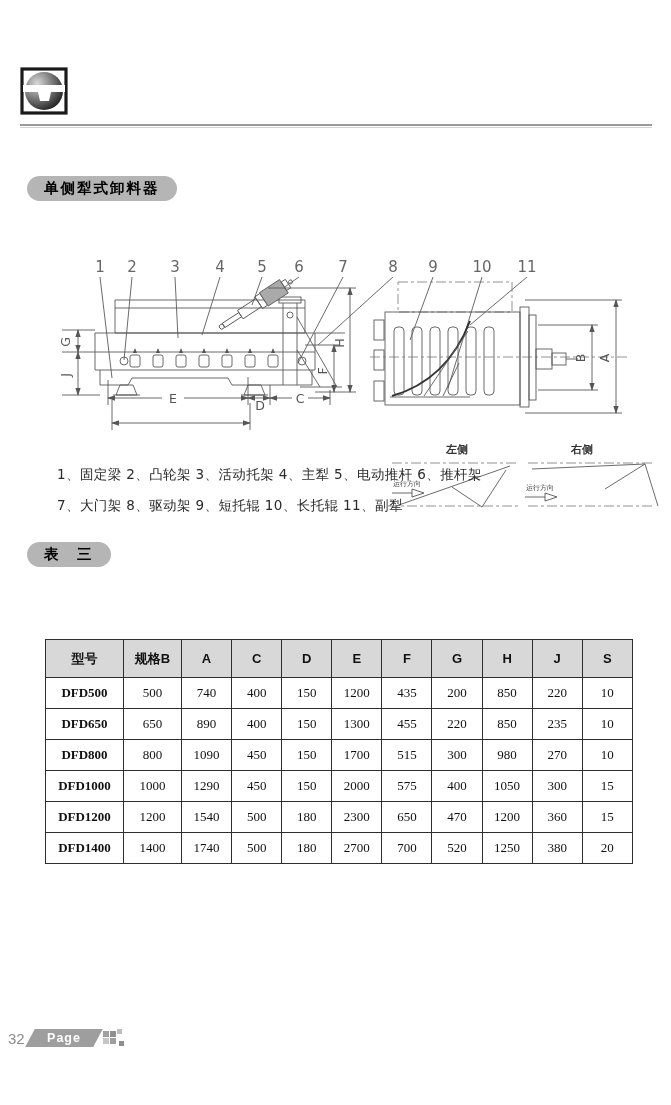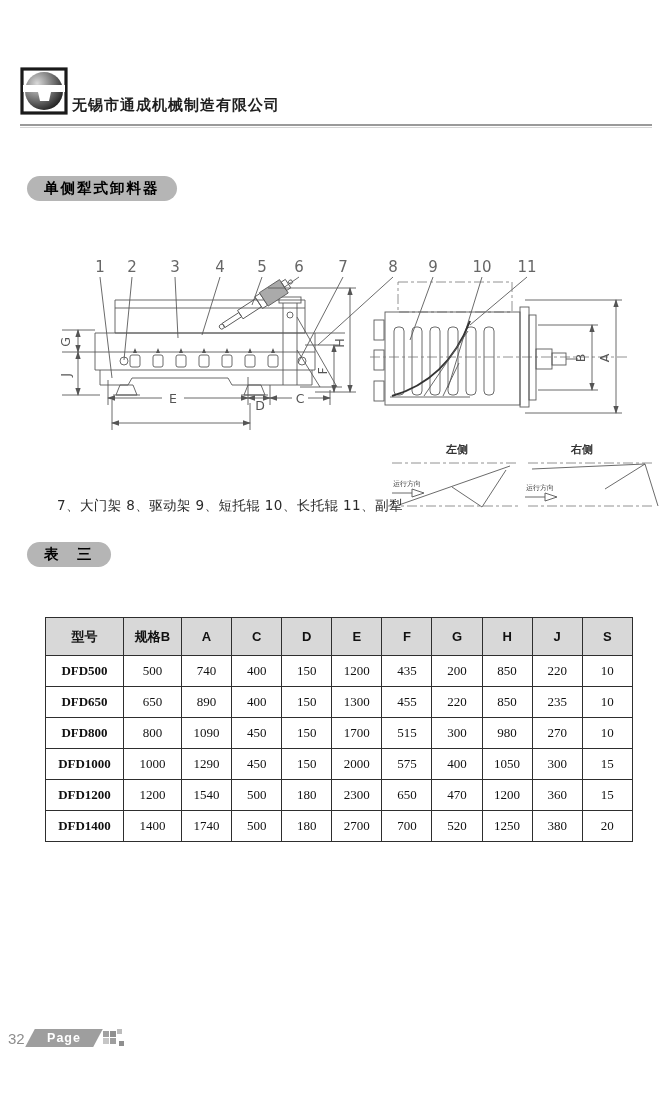--- a/index.html
+++ b/index.html
@@ -25,21 +25,21 @@
   .fillc{fill:#aaa;stroke:#555;stroke-width:0.8;}
   .co{font-family:"DejaVu Sans",sans-serif;font-size:15px;fill:#666;}
   .dim{font-family:"DejaVu Sans",sans-serif;font-size:12.5px;fill:#555;}
   .small{font-family:"DejaVu Sans",sans-serif;font-size:7px;fill:#444;}
   .inset-t{font-family:"DejaVu Sans",sans-serif;font-size:11px;fill:#333;font-weight:600;}
   
   .legend{position:absolute;left:57px;font-size:13.5px;color:#2a2a2a;letter-spacing:0.4px;
           font-family:"DejaVu Sans",sans-serif;}
   #legend1{top:466px;} #legend2{top:497px;}
   
-  #spec-table{position:absolute;left:45px;top:617px;width:587px;border-collapse:collapse;
+  #spec-table{position:absolute;left:45px;top:639px;width:587px;border-collapse:collapse;
               table-layout:fixed;}
   #spec-table th,#spec-table td{border:1px solid #2e2e2e;text-align:center;padding:0;}
   #spec-table th{height:37px;background:#d8d8d8;font-size:13px;font-weight:700;
                  font-family:"Liberation Sans",sans-serif;color:#111;}
   #spec-table td{height:30px;font-size:13px;font-family:"Liberation Serif",serif;color:#111;}
   #spec-table td:first-child{font-weight:700;}
   #spec-table col.c0{width:78px;} #spec-table col.c1{width:58px;} #spec-table col.cx{width:50.1px;}
   
   #footer-num{position:absolute;left:8px;top:1030px;font-size:15px;color:#8d8d8d;}
   #page-flag{position:absolute;left:30px;top:1029px;width:68px;height:18px;background:#9e9e9e;
@@ -58,21 +58,20 @@
       <radialGradient id="lg" cx="32%" cy="30%" r="85%">
         <stop offset="0%" stop-color="#d9d9d9"></stop>
           <stop offset="55%" stop-color="#6b6b6b"></stop>
         <stop offset="100%" stop-color="#0d0d0d"></stop>
       </radialGradient>
     </defs>
     <rect x="2" y="2" width="44" height="44" fill="#fff" stroke="#1a1a1a" stroke-width="3.2"></rect>
     <circle cx="24" cy="24" r="19" fill="url(#lg)"></circle>
     <path d="M3,18 H45 V25 H31 L29,34 H20 L18,25 H3 Z" fill="#fff"></path>
   </svg>
-  <div id="company">无锡市通成机械制造有限公司</div>
   <div id="head-rule"></div>
   <div id="head-rule2"></div>
 
   <div id="section-pill" class="pill">
     <span>单侧犁式卸料器</span>
   </div>
 
   <div id="drawing">
     <svg viewBox="0 0 671 280">
       <defs>
@@ -249,20 +248,21 @@
         <path class="ln" d="M532,224 L645,219"></path>
           <path class="ln" d="M605,244 L645,219"></path>
         <path class="ln" d="M645,219 L658,261"></path>
         <text class="small" x="526" y="245">运行方向</text>
         <path class="ln" d="M525,252 H545"></path>
         <path d="M545,248 L557,252 L545,256 Z" fill="#fff" stroke="#555" stroke-width="0.9"></path>
       </g>
     </svg>
   </div>
 
+  <div id="legend1" class="legend">1、固定梁 2、凸轮架 3、活动托架 4、主犁 5、电动推杆 6、推杆架</div>
   <div id="legend2" class="legend">7、大门架 8、驱动架 9、短托辊 10、长托辊 11、副犁</div>
 
   <div id="table-pill" class="pill">
     <span>表　三</span>
   </div>
 
   <table id="spec-table">
     <colgroup>
       <col class="c0">
         <col class="c1">

